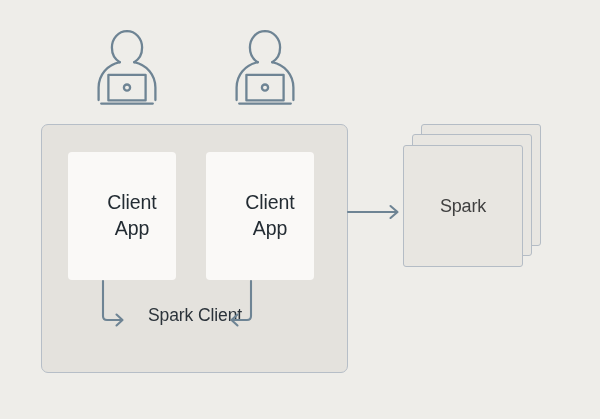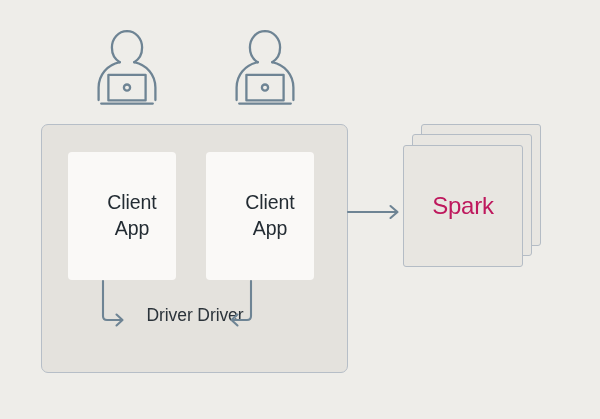--- a/index.html
+++ b/index.html
@@ -88,22 +88,22 @@
     box-sizing: border-box;
   }
   #executor-card-back  { left: 421px; top: 124px; }
   #executor-card-mid   { left: 412px; top: 134px; }
   #executor-card-front {
     left: 403px; top: 145px;
     display: flex;
     flex-direction: column;
     align-items: center;
     justify-content: center;
-    color: #be185d;
-    font-size: 24px;
+    color: #404040;
+    font-size: 18px;
     line-height: 1.36;
     letter-spacing: -0.2px;
   }
   .executor-line { display: block; text-align: center; white-space: nowrap; }
 
   
   #connectors {
     position: absolute;
     left: 0; top: 0;
     width: 600px; height: 419px;
@@ -153,21 +153,21 @@
   <div class="client-app-card" id="client-app-card-1">
     <span class="client-app-line">Client</span>
     <span class="client-app-line">App</span>
   </div>
 
   <div class="client-app-card" id="client-app-card-2">
     <span class="client-app-line">Client</span>
     <span class="client-app-line">App</span>
   </div>
 
-  <div id="spark-driver-label">Driver Driver</div>
+  <div id="spark-driver-label">Spark Client</div>
 
   <div class="executor-card" id="executor-card-back"></div>
   <div class="executor-card" id="executor-card-mid"></div>
   <div class="executor-card" id="executor-card-front">
     <span class="executor-line">Spark</span>
   </div>
 
   <svg id="connectors" viewBox="0 0 600 419" xmlns="http://www.w3.org/2000/svg">
     <g fill="none" stroke="#6e8494" stroke-width="2.1" stroke-linecap="round" stroke-linejoin="round">
 

